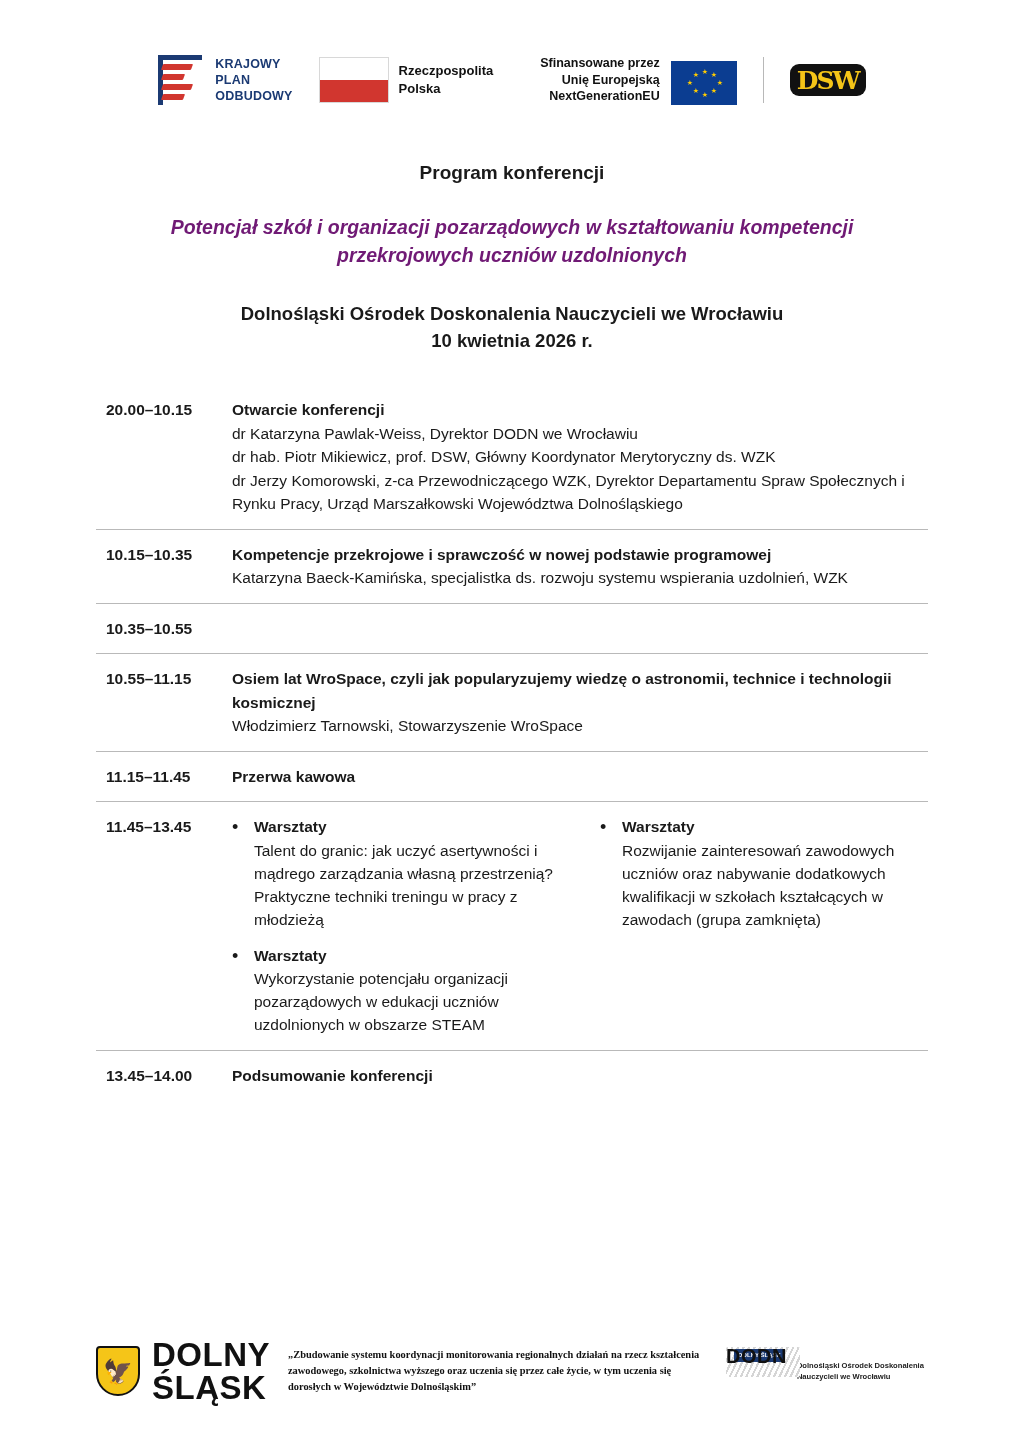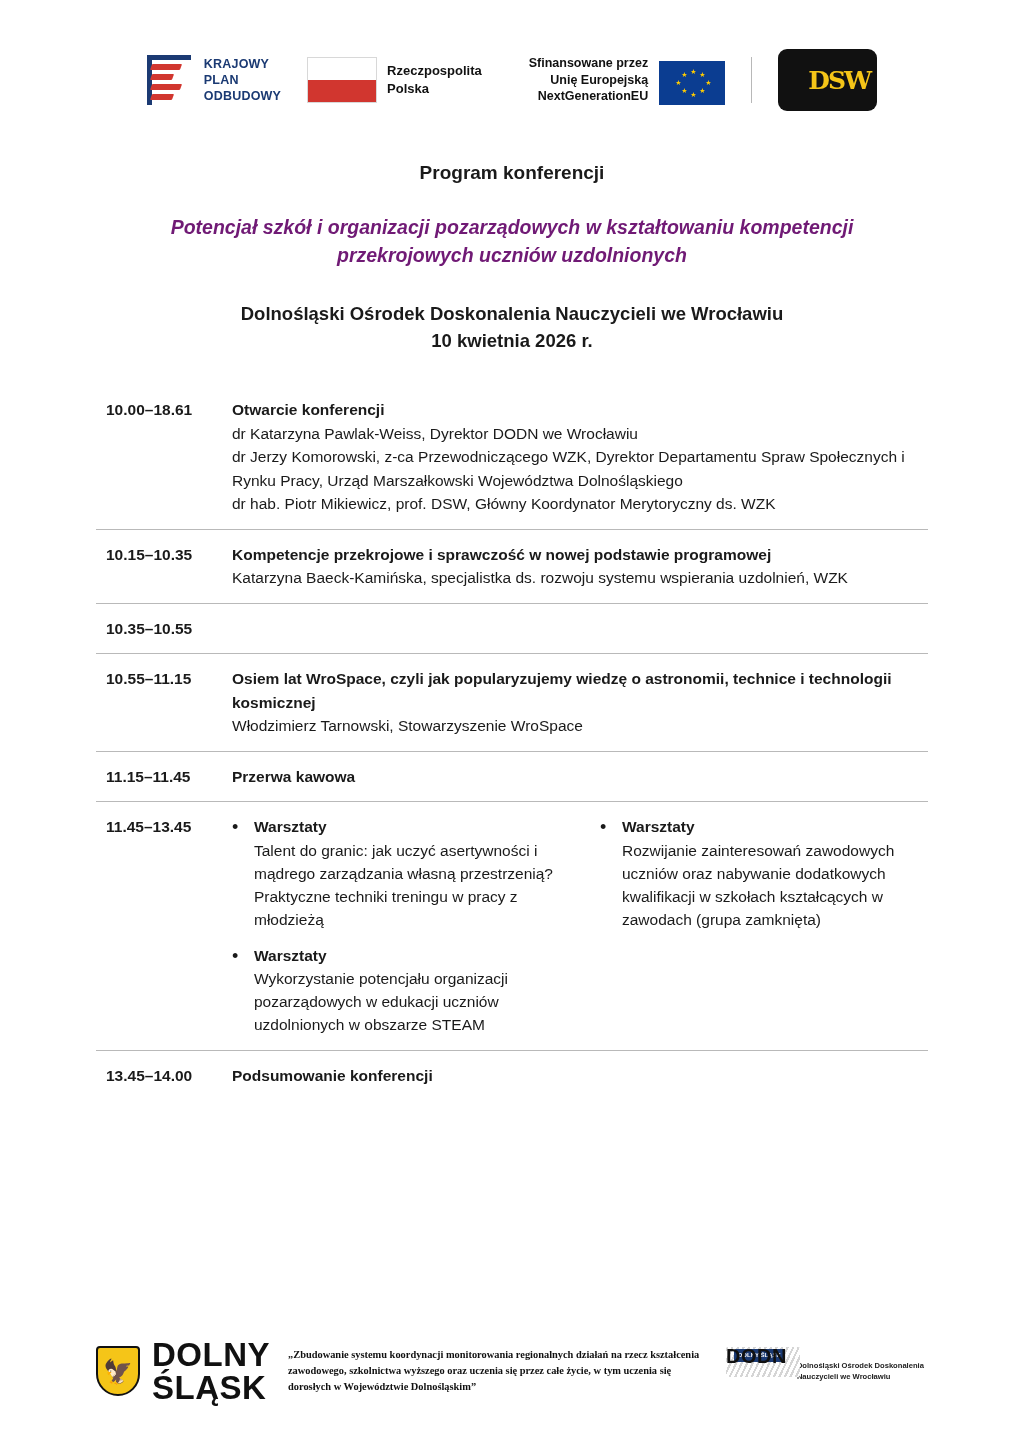--- a/index.html
+++ b/index.html
@@ -118,28 +118,27 @@
     font-size: 7px;
     line-height: 7px;
   }
   .divider-v {
     width: 1px;
     height: 46px;
     background: #b8b8b8;
   }
   .logo-dsw {
     width: 76px;
-    height: 62px;
+    height: 32px;
     background: #111;
     border-radius: 9px;
     position: relative;
     display: flex;
     align-items: center;
     justify-content: center;
-    padding-left: 23px;
   }
   .logo-dsw .glyph {
     color: #f5c518;
     font-size: 25px;
     font-weight: bold;
     font-family: "DejaVu Serif", serif;
     letter-spacing: -2px;
   }
 
   
@@ -393,26 +392,26 @@
   </div>
 
   <div class="doc-place">
     <div>Dolnośląski Ośrodek Doskonalenia Nauczycieli we Wrocławiu</div>
     <div>10 kwietnia 2026 r.</div>
   </div>
 
   <div class="agenda">
 
     <div class="row first">
-      <div class="time">10.00–18.61</div>
+      <div class="time">20.00–10.15</div>
       <div class="content">
         <div class="head">Otwarcie konferencji</div>
         <div class="sub">dr Katarzyna Pawlak-Weiss, Dyrektor DODN we Wrocławiu</div>
+        <div class="sub">dr hab. Piotr Mikiewicz, prof. DSW, Główny Koordynator Merytoryczny ds. WZK</div>
         <div class="sub">dr Jerzy Komorowski, z-ca Przewodniczącego WZK, Dyrektor Departamentu Spraw Społecznych i Rynku Pracy, Urząd Marszałkowski Województwa Dolnośląskiego</div>
-        <div class="sub">dr hab. Piotr Mikiewicz, prof. DSW, Główny Koordynator Merytoryczny ds. WZK</div>
       </div>
     </div>
 
     <div class="row">
       <div class="time">10.15–10.35</div>
       <div class="content">
         <div class="head">Kompetencje przekrojowe i sprawczość w nowej podstawie programowej</div>
         <div class="sub">Katarzyna Baeck-Kamińska, specjalistka ds. rozwoju systemu wspierania uzdolnień, WZK</div>
       </div>
     </div>

